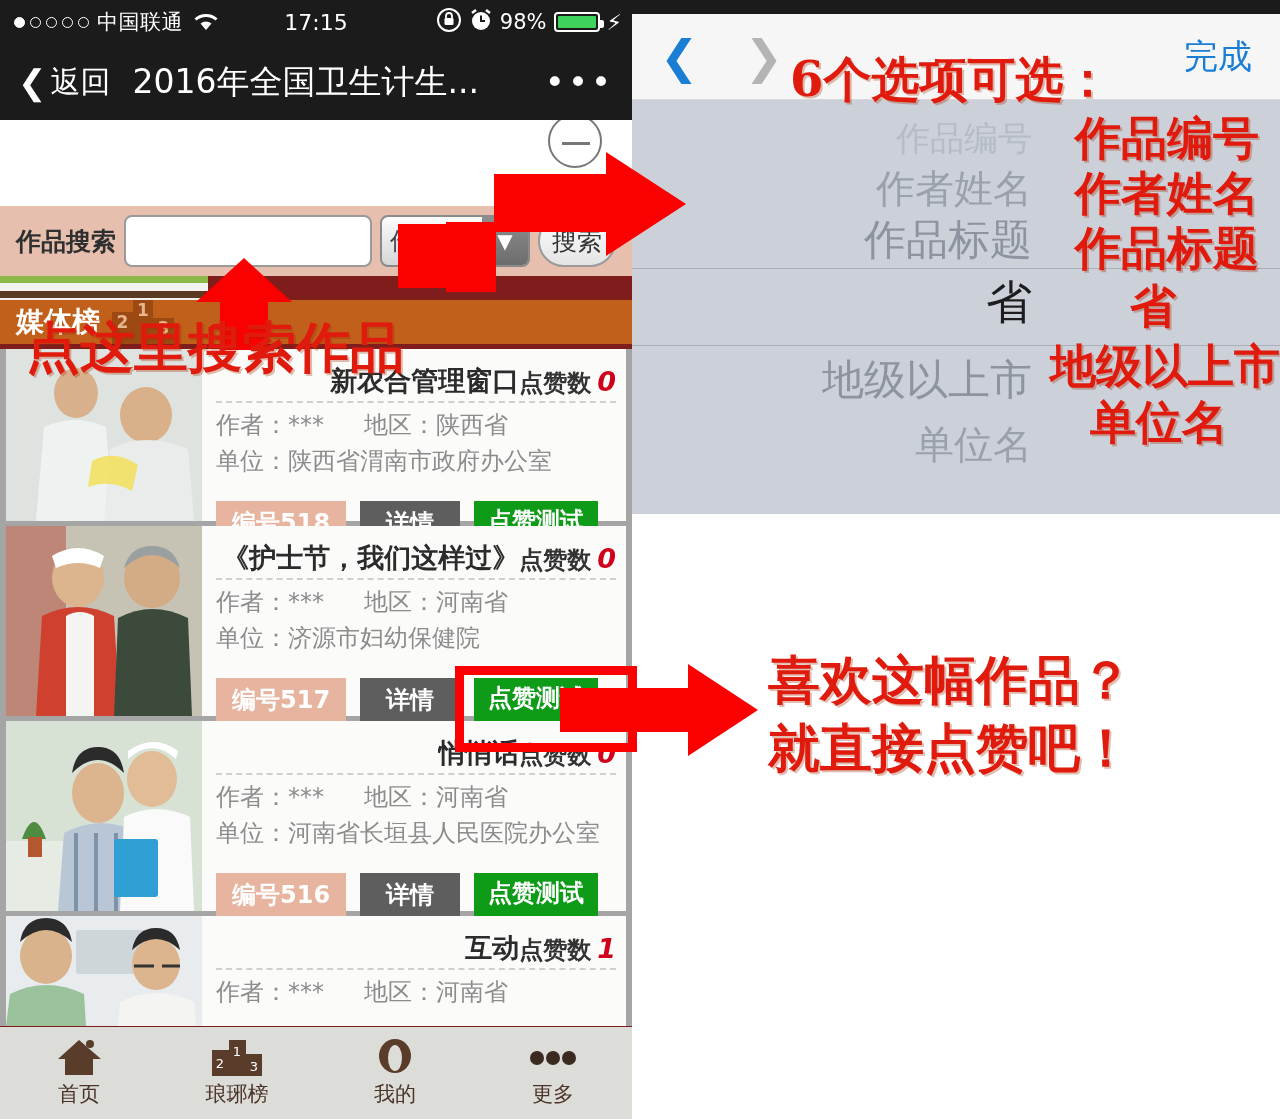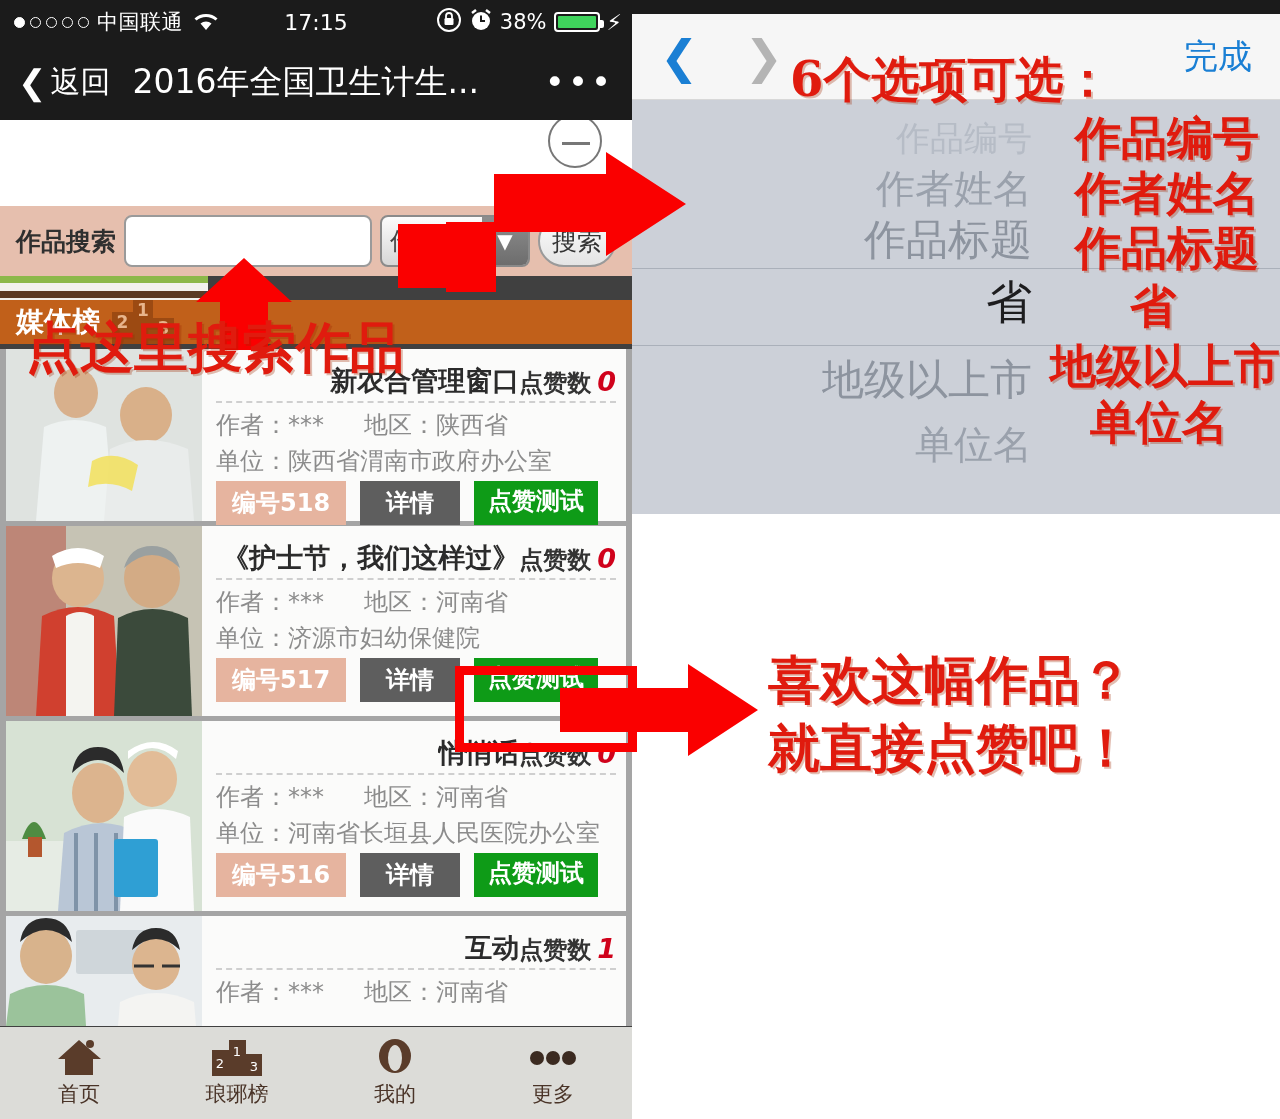--- a/index.html
+++ b/index.html
@@ -1,21 +1,21 @@
 <!DOCTYPE html>
 <html><head>
 <meta charset="utf-8">
 <style>
   * { margin:0; padding:0; box-sizing:border-box; }
   html,body { width:1280px; height:1119px; overflow:hidden; background:#fff;
     font-family:"DejaVu Sans","Liberation Sans",sans-serif; }
   #root { position:relative; width:1280px; height:1119px; }
 
   
-  #left { position:absolute; left:0; top:0; width:632px; height:1119px; background:#404040; overflow:hidden; }
+  #left { position:absolute; left:0; top:0; width:632px; height:1119px; background:#7f1d1d; overflow:hidden; }
 
   
   .statusbar { position:relative; height:44px; background:#1b1b1b; color:#fff;
      display:flex; align-items:center; }
   .sb-dots { display:flex; gap:5px; align-items:center; margin-left:14px; }
   .sb-dot { width:11px; height:11px; border-radius:50%; border:1.6px solid #fff; }
   .sb-dot.full { background:#fff; }
   .sb-carrier { font-size:21px; margin-left:8px; letter-spacing:0.5px; }
   .sb-wifi { margin-left:9px; display:inline-block; }
   .sb-time { position:absolute; left:0; right:0; text-align:center; font-size:22px; font-weight:500; }
@@ -76,21 +76,21 @@
   .card { display:flex; background:#f7f7f5; margin:5px 6px; height:auto; }
   .card-thumb { width:196px; flex:none; position:relative; overflow:hidden; }
   .card-body { flex:1; background:#fbfbfa; padding:6px 10px 8px 14px; position:relative; }
   .card-row1 { display:flex; align-items:flex-end; justify-content:flex-end; height:44px; }
   .card-title { font-size:27px; font-weight:bold; color:#2b2b2b; white-space:nowrap; overflow:hidden; }
   .card-likes { font-size:24px; font-weight:bold; color:#333; white-space:nowrap; }
   .card-likes b { color:#d0021b; font-size:27px; font-style:italic; margin-left:6px; }
   .card-sep { border-top:2px dashed #cfcfcf; margin:2px 0 4px; }
   .card-meta { font-size:24px; color:#8c8c8c; line-height:1.5; white-space:nowrap; }
   .card-meta .gap { display:inline-block; width:40px; }
-  .card-btns { display:flex; gap:14px; margin-top:2px; }
+  .card-btns { display:flex; gap:14px; margin-top:22px; }
   .btn-num { background:#e6b49f; color:#fff; font-size:24px; font-weight:bold; padding:6px 16px; }
   .btn-detail { background:#5e5e5e; color:#fff; font-size:24px; font-weight:bold; padding:6px 26px; }
   .btn-like { background:#0e9b17; color:#fff; font-size:24px; font-weight:bold; padding:4px 14px; }
 
   
   .tabbar { position:absolute; left:0; bottom:0; width:632px; height:92px; background:#dcdcd8;
      display:flex; align-items:center; }
   .tabbar-item { flex:1; display:flex; flex-direction:column; align-items:center; gap:4px; }
   .tb-label { font-size:21px; color:#4a3428; }
   .tb-ico { height:38px; display:flex; align-items:center; }
@@ -149,21 +149,21 @@
               <path d="M10 11 v-2 a3 3 0 0 1 6 0 v2" stroke="#fff" stroke-width="1.8" fill="none"></path>
             </svg>
         </span>
         <span>
           <svg width="24" height="24" viewBox="0 0 24 24">
               <circle cx="12" cy="13" r="9" fill="#fff"></circle>
               <path d="M12 7.5 v5.5 h4" stroke="#1b1b1b" stroke-width="2" fill="none"></path>
               <path d="M3 5 l4-3 M21 5 l-4-3" stroke="#fff" stroke-width="2.5"></path>
             </svg>
         </span>
-        <span class="sb-pct">38%</span>
+        <span class="sb-pct">98%</span>
         <span class="sb-batt">
             <i></i>
           </span>
         <span class="sb-bolt">⚡</span>
       </span>
     </div>
 
     <div class="navbar">
       <div class="nav-back">
         <span class="nav-chevron">❮</span>

